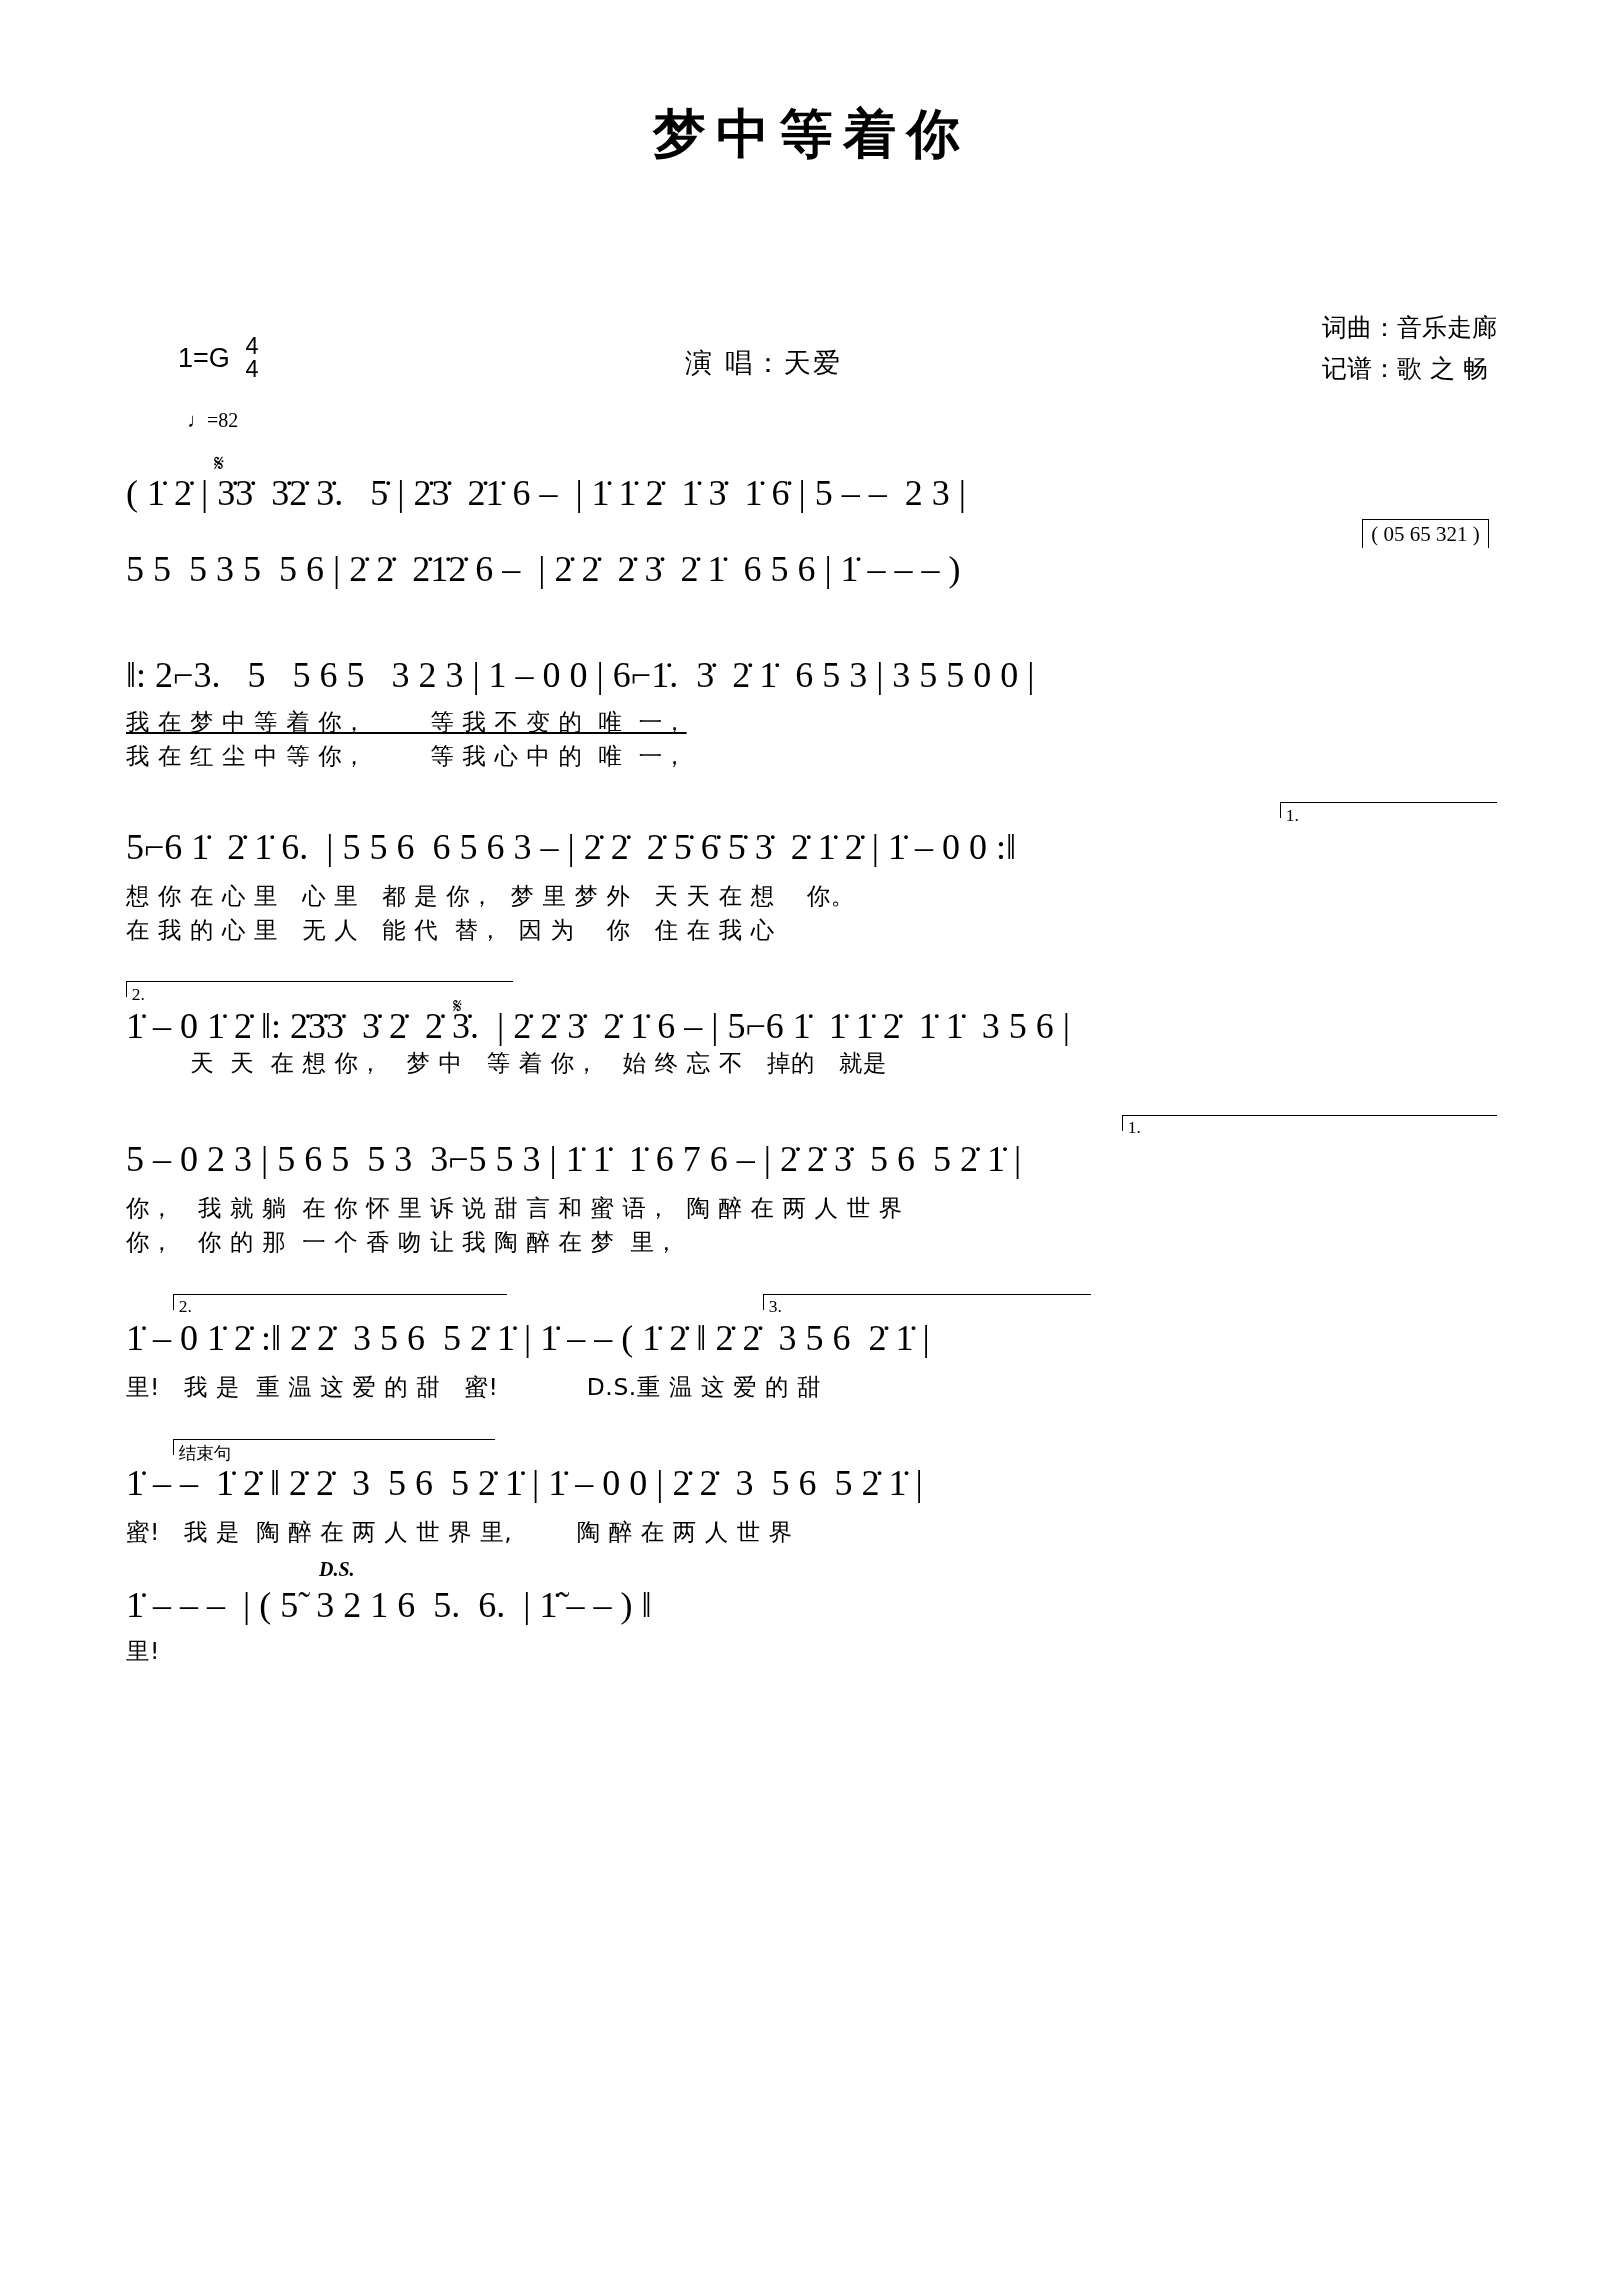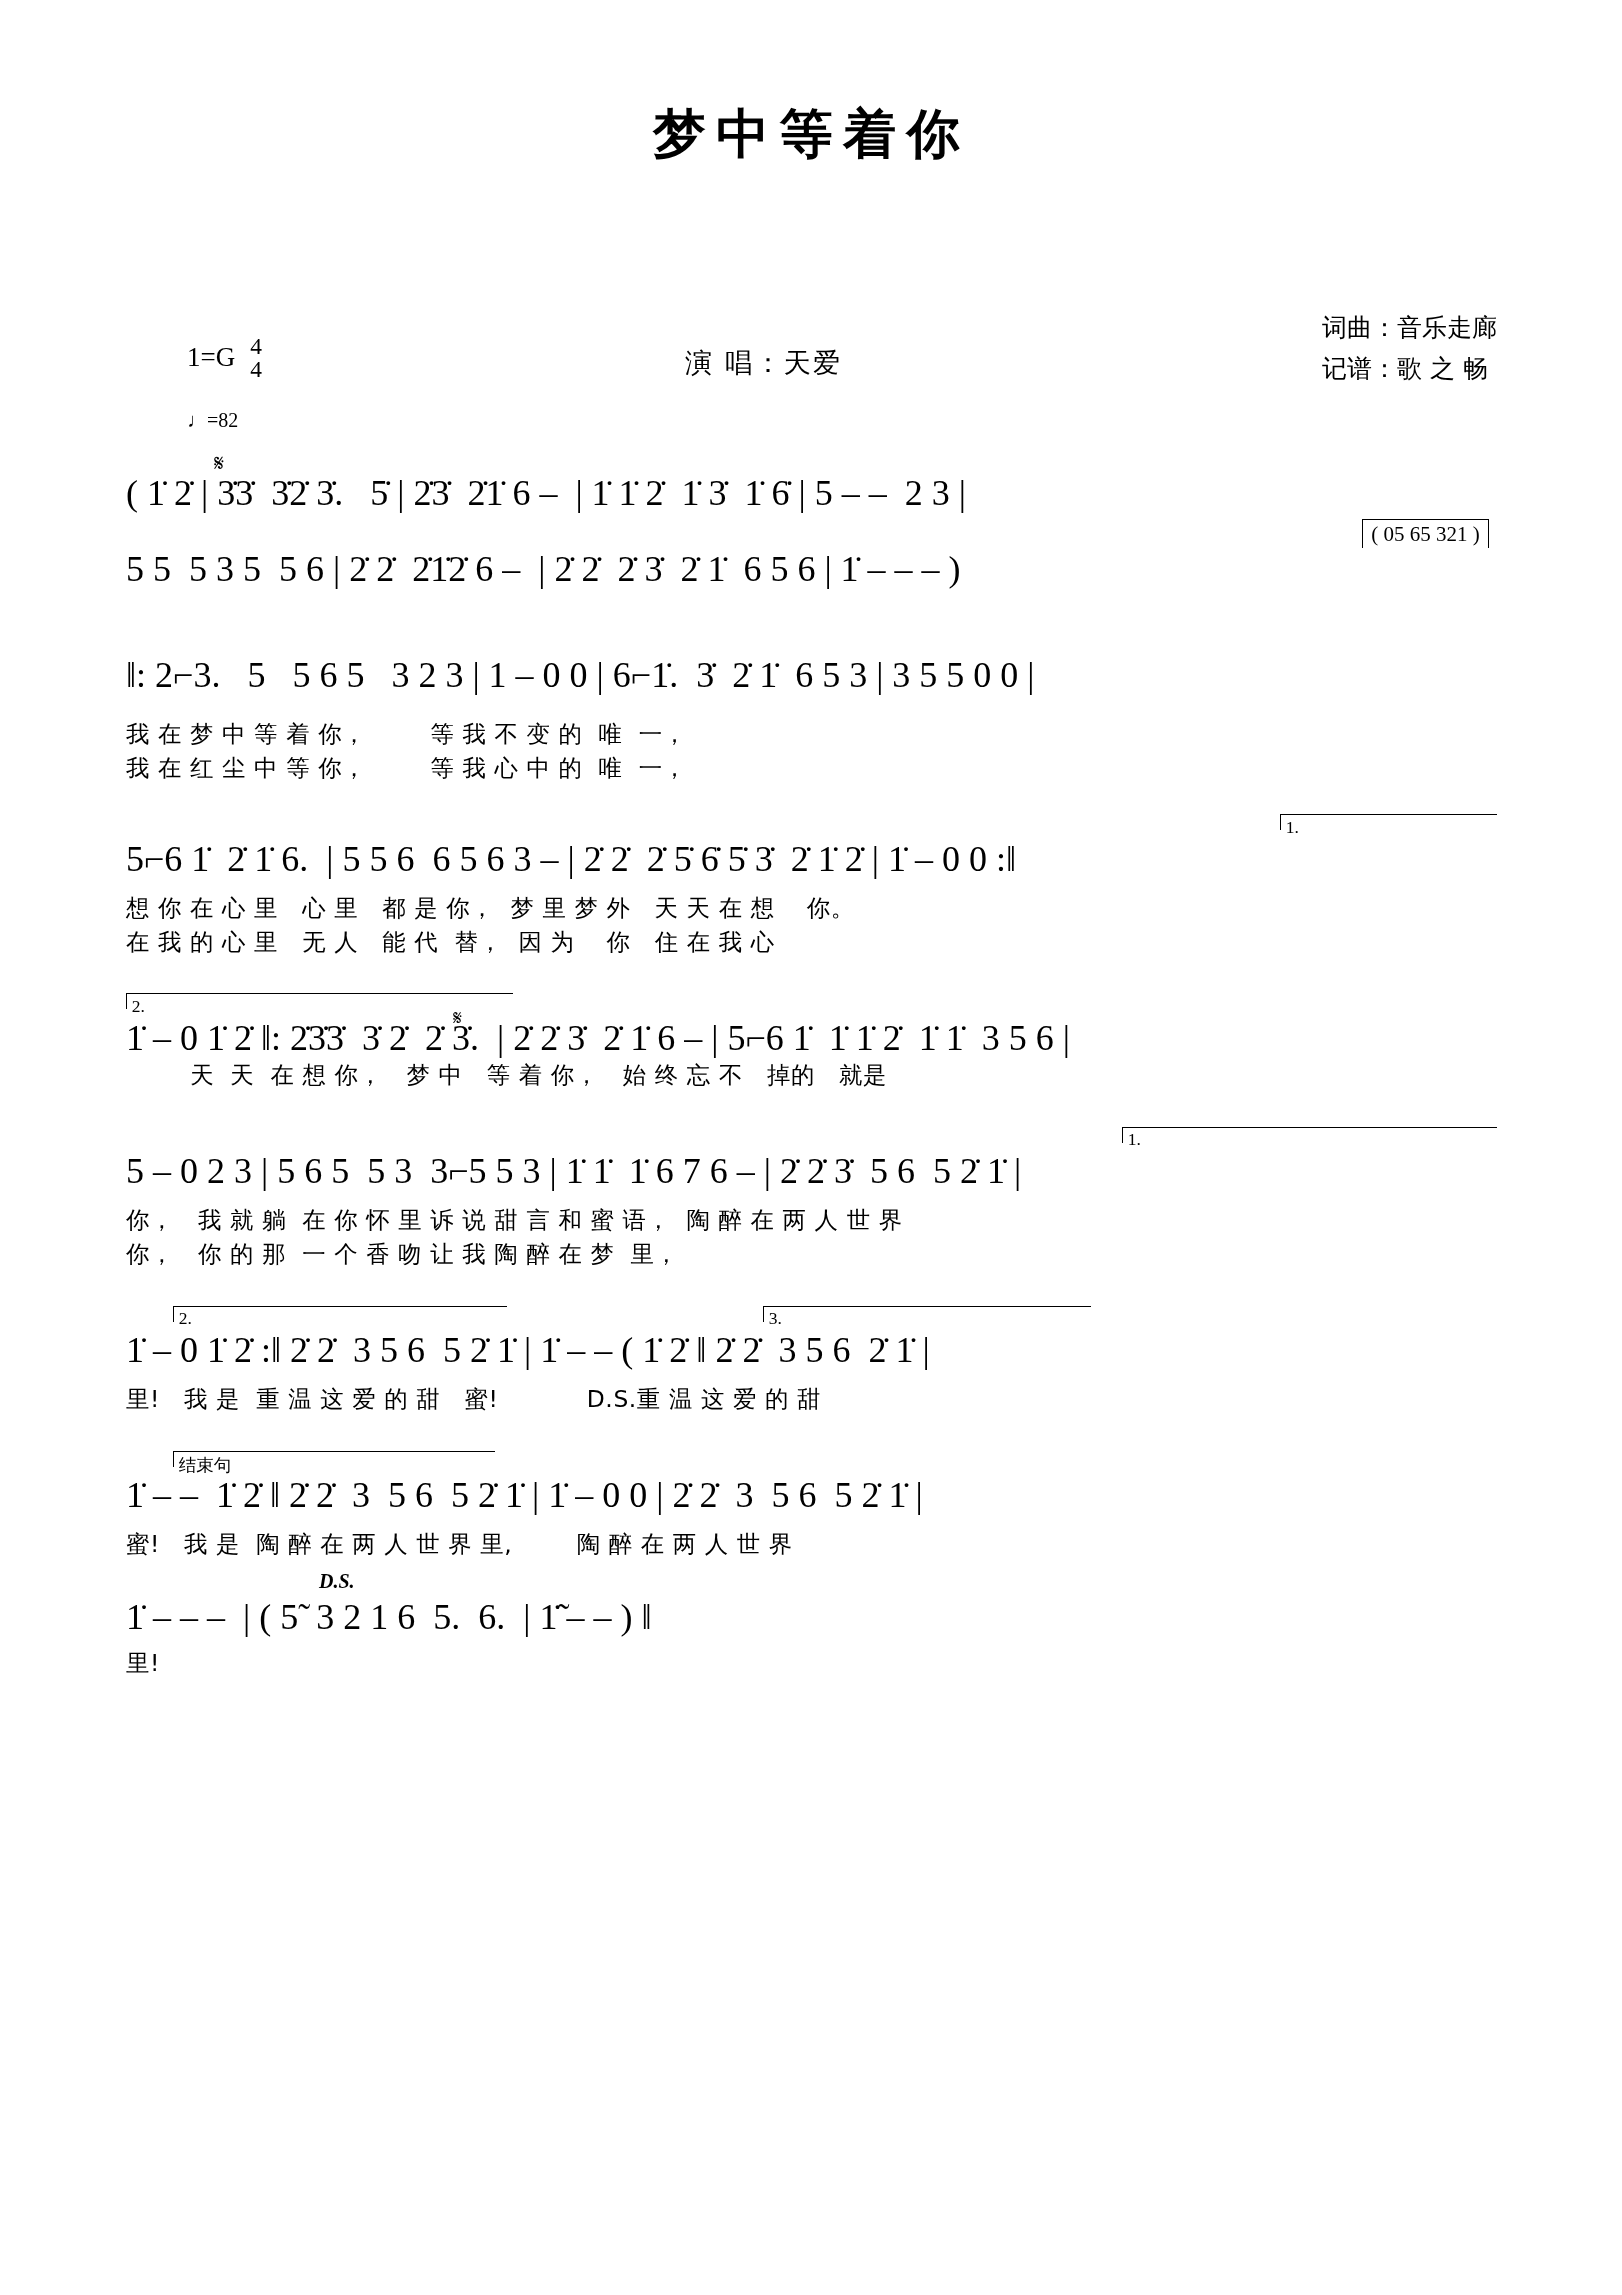--- a/index.html
+++ b/index.html
@@ -36,24 +36,24 @@
     position: absolute;
     right: 126px;
     top: 208px;
     font-size: 25px;
     line-height: 1.65;
     font-family: "DejaVu Sans", sans-serif;
     text-align: left;
   }
   .key-block {
     position: absolute;
-    left: 187px;
+    left: 178px;
     top: 237px;
     font-size: 27px;
-    font-family: Liberation Serif, serif;
+    font-family: Liberation Sans, sans-serif;
   }
   .key-block .frac {
     display: inline-block;
     vertical-align: middle;
     text-align: center;
     line-height: 1.0;
     font-size: 23.4px;
     margin-left: 8.2px;
     position: relative;
     top: -1.2px;
@@ -150,21 +150,21 @@
       <div class="notes-row">( 1̇ 2̇ | 3̇3̇  3̇2̇ 3̇.   5̇ | 2̇3̇  2̇1̇ 6 –  | 1̇ 1̇ 2̇  1̇ 3̇  1̇ 6̇ | 5 – –  2 3 |</div>
     </div>
 
     <div class="system sys-line" style="margin-top:35px;">
       <div style="position:absolute; right:8px; top:-30px; font-size:21px; border:1.2px solid #000; border-bottom:none; padding:1.2px 8.2px;">( 05 65 321 )</div>
       <div class="notes-row">5 5  5 3 5  5 6 | 2̇ 2̇  2̇1̇2̇ 6 –  | 2̇ 2̇  2̇ 3̇  2̇ 1̇  6 5 6 | 1̇ – – – )</div>
     </div>
 
     <div class="system" style="margin-top:64px;">
       <div class="notes-row">‖: 2⌐3.   5   5 6 5   3 2 3 | 1 – 0 0 | 6⌐1̇.  3̇  2̇ 1̇  6 5 3 | 3 5 5 0 0 |</div>
-      <div class="lyric-row" style="margin-top:22px;">我 在 梦 中 等 着 你，        等 我 不 变 的  唯  一，</div>
+      <div class="lyric-row" style="margin-top:10px;text-decoration:underline;">我 在 梦 中 等 着 你，        等 我 不 变 的  唯  一，</div>
       <div class="lyric-row">我 在 红 尘 中 等 你，        等 我 心 中 的  唯  一，</div>
     </div>
 
     <div class="system" style="margin-top:53px;">
       <div class="ending-bracket" style="right:0; width:216px; top:-24.6px;">
         <span>1.</span>
       </div>
       <div class="notes-row">5⌐6 1̇  2̇ 1̇ 6.  | 5 5 6  6 5 6 3 – | 2̇ 2̇  2̇ 5̇ 6̇ 5̇ 3̇  2̇ 1̇ 2̇ | 1̇ – 0 0 :‖</div>
       <div class="lyric-row" style="margin-top:11.7px;">想 你 在 心 里   心 里   都 是 你，  梦 里 梦 外   天 天 在 想    你。</div>
       <div class="lyric-row">在 我 的 心 里   无 人   能 代  替，  因 为    你   住 在 我 心</div>

